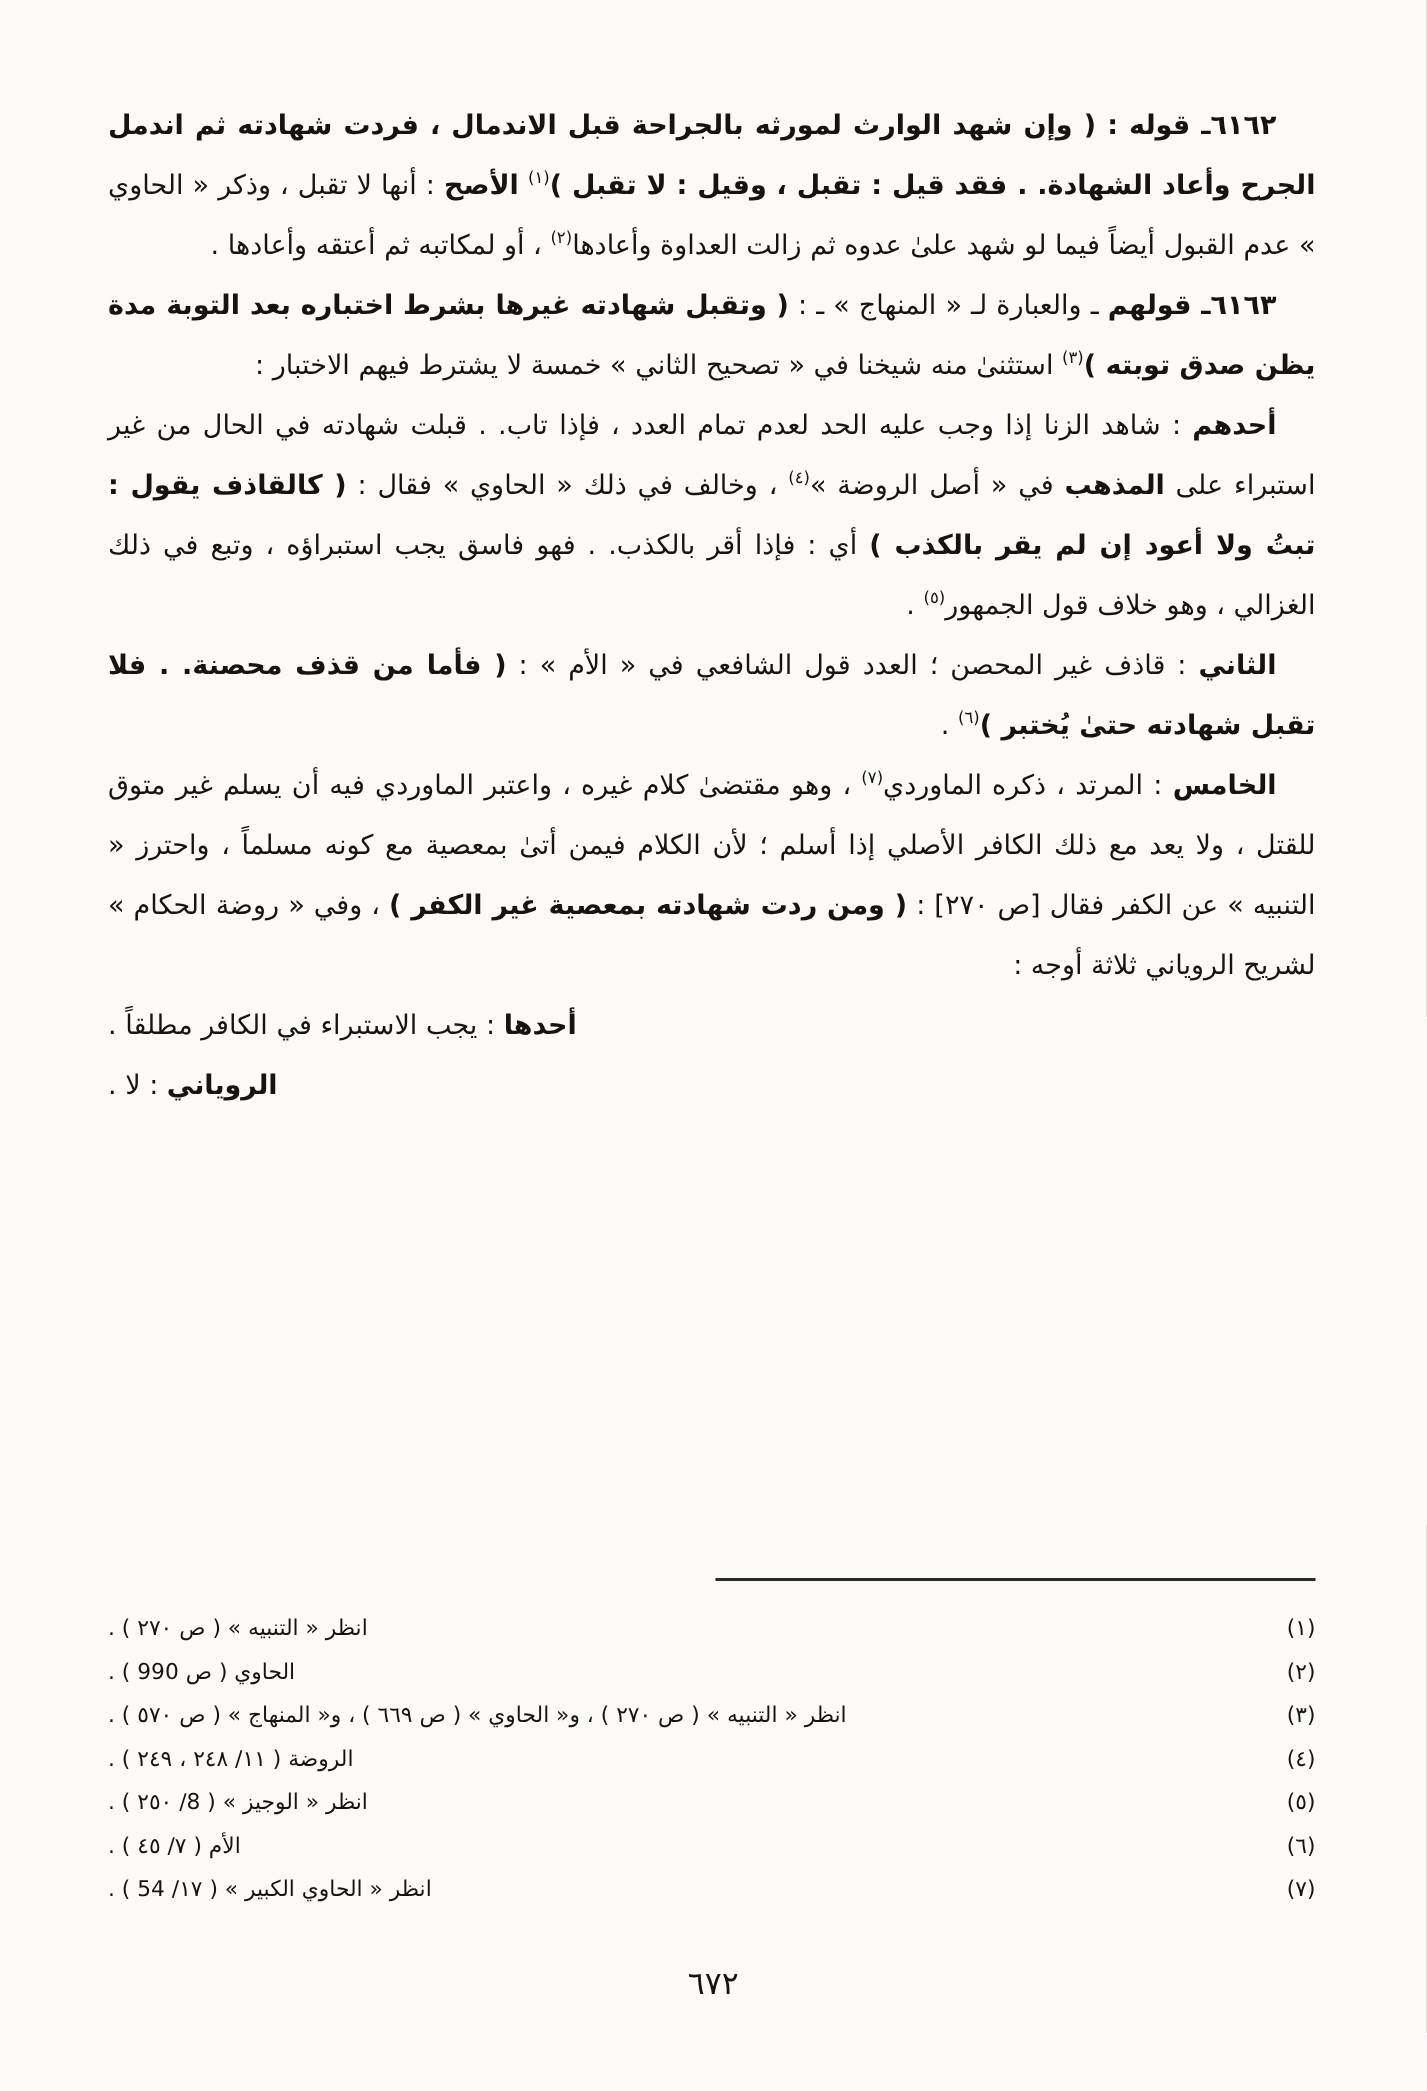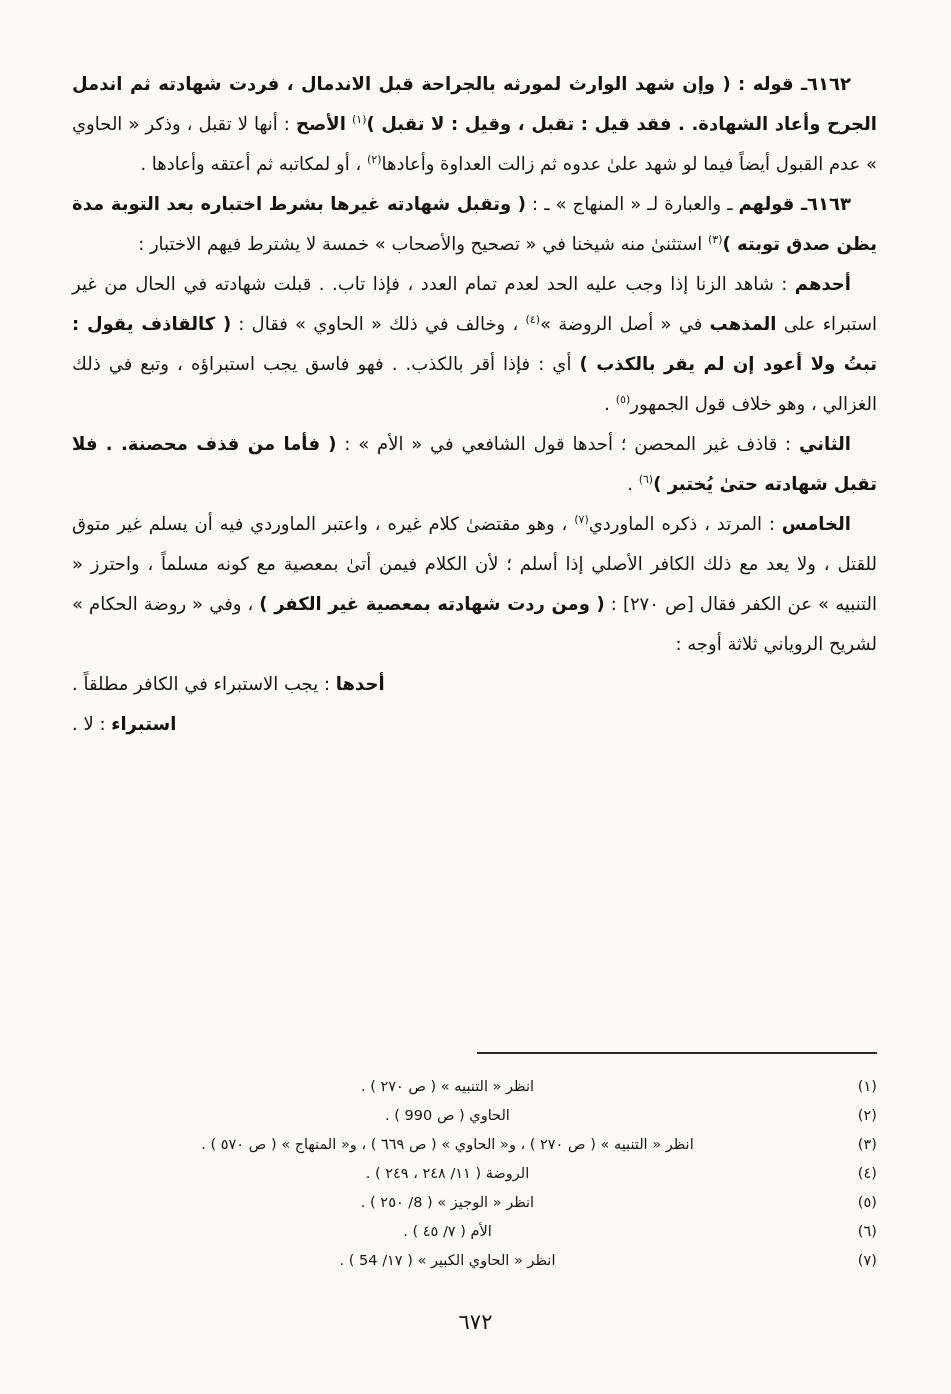--- a/index.html
+++ b/index.html
@@ -59,45 +59,45 @@
   }
   .fn-row { display: flex; }
   .fn-num {
     flex: 0 0 40px;
     margin-left: 14px;
     text-align: right;
     white-space: nowrap;
   }
   .fn-text {
     flex: 1;
-    text-align: center;
+    text-align: left;
   }
   .page-num {
     position: absolute;
     top: 1310px;
     left: 0;
     right: 0;
     text-align: center;
     font-size: 21px;
     direction: rtl;
   }
 </style>
 </head>
 <body>
 
 <div class="page">
 
   <div class="main">
     <p><span class="bold">٦١٦٢ـ قوله : ( وإن شهد الوارث لمورثه بالجراحة قبل الاندمال ، فردت شهادته ثم اندمل الجرح وأعاد الشهادة. . فقد قيل : تقبل ، وقيل : لا تقبل )</span><sup class="fn-ref">(١)</sup><span> </span><span class="bold">الأصح</span><span> : أنها لا تقبل ، وذكر « الحاوي » عدم القبول أيضاً فيما لو شهد علىٰ عدوه ثم زالت العداوة وأعادها</span><sup class="fn-ref">(٢)</sup><span> ، أو لمكاتبه ثم أعتقه وأعادها .</span></p>
-    <p><span class="bold">٦١٦٣ـ قولهم</span><span> ـ والعبارة لـ « المنهاج » ـ : </span><span class="bold">( وتقبل شهادته غيرها بشرط اختباره بعد التوبة مدة يظن صدق توبته )</span><sup class="fn-ref">(٣)</sup><span> استثنىٰ منه شيخنا في « تصحيح والأصحاب » خمسة لا يشترط فيهم الاختبار :</span></p>
+    <p><span class="bold">٦١٦٣ـ قولهم</span><span> ـ والعبارة لـ « المنهاج » ـ : </span><span class="bold">( وتقبل شهادته غيرها بشرط اختباره بعد التوبة مدة يظن صدق توبته )</span><sup class="fn-ref">(٣)</sup><span> استثنىٰ منه شيخنا في « تصحيح الثاني » خمسة لا يشترط فيهم الاختبار :</span></p>
     <p><span class="bold">أحدهم</span><span> : شاهد الزنا إذا وجب عليه الحد لعدم تمام العدد ، فإذا تاب. . قبلت شهادته في الحال من غير استبراء على </span><span class="bold">المذهب</span><span> في « أصل الروضة »</span><sup class="fn-ref">(٤)</sup><span> ، وخالف في ذلك « الحاوي » فقال : </span><span class="bold">( كالقاذف يقول : تبتُ ولا أعود إن لم يقر بالكذب )</span><span> أي : فإذا أقر بالكذب. . فهو فاسق يجب استبراؤه ، وتبع في ذلك الغزالي ، وهو خلاف قول الجمهور</span><sup class="fn-ref">(٥)</sup><span> .</span></p>
-    <p><span class="bold">الثاني</span><span> : قاذف غير المحصن ؛ أحدها قول الشافعي في « الأم » : </span><span class="bold">( فأما من قذف محصنة. . فلا تقبل شهادته حتىٰ يُختبر )</span><sup class="fn-ref">(٦)</sup><span> .</span></p>
+    <p><span class="bold">الثاني</span><span> : قاذف غير المحصن ؛ العدد قول الشافعي في « الأم » : </span><span class="bold">( فأما من قذف محصنة. . فلا تقبل شهادته حتىٰ يُختبر )</span><sup class="fn-ref">(٦)</sup><span> .</span></p>
     <p><span class="bold">الخامس</span><span> : المرتد ، ذكره الماوردي</span><sup class="fn-ref">(٧)</sup><span> ، وهو مقتضىٰ كلام غيره ، واعتبر الماوردي فيه أن يسلم غير متوق للقتل ، ولا يعد مع ذلك الكافر الأصلي إذا أسلم ؛ لأن الكلام فيمن أتىٰ بمعصية مع كونه مسلماً ، واحترز « التنبيه » عن الكفر فقال [ص ٢٧٠] : </span><span class="bold">( ومن ردت شهادته بمعصية غير الكفر )</span><span> ، وفي « روضة الحكام » لشريح الروياني ثلاثة أوجه :</span></p>
     <p class="deep"><span class="bold">أحدها</span><span> : يجب الاستبراء في الكافر مطلقاً .</span></p>
-    <p class="deep"><span class="bold">استبراء</span><span> : لا .</span></p>
+    <p class="deep"><span class="bold">الروياني</span><span> : لا .</span></p>
   </div>
 
   <div class="fn-sep"></div>
 
   <div class="footnotes">
     <div class="fn-row">
       <span class="fn-num">(١)</span>
       <span class="fn-text">انظر « التنبيه » ( ص ٢٧٠ ) .</span>
     </div>
     <div class="fn-row">

